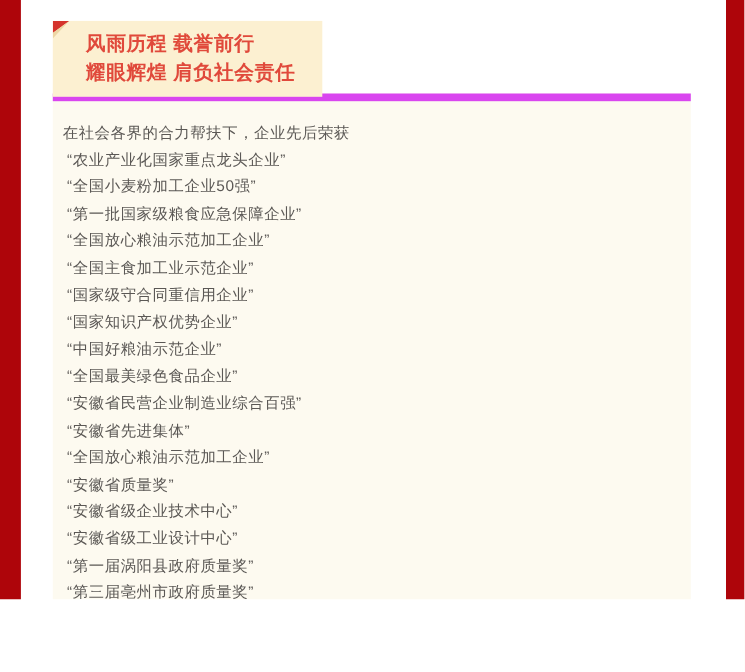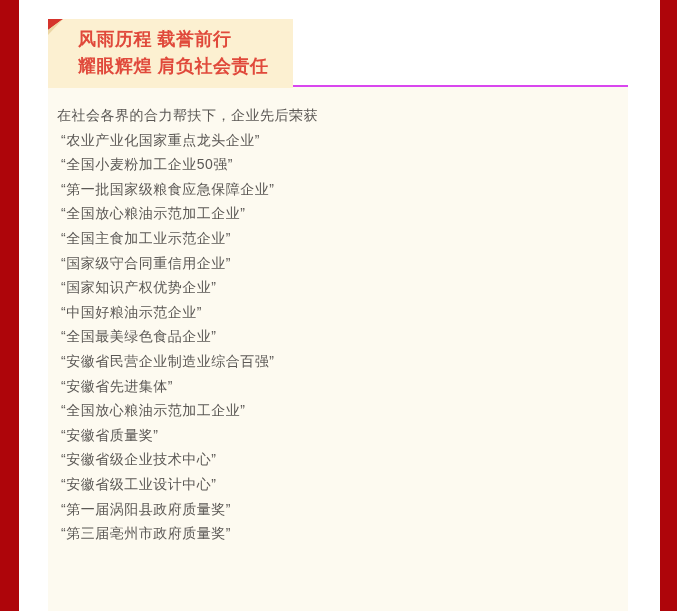--- a/index.html
+++ b/index.html
@@ -4,21 +4,21 @@
 <style>
   html, body {
     margin: 0;
     padding: 0;
     background: #ffffff;
     font-family: "Liberation Sans", "DejaVu Sans", sans-serif;
   }
   .page {
     position: relative;
     width: 677px;
-    height: 611px;
+    height: 545px;
     background: #ffffff;
     overflow: hidden;
   }
   .side-border {
     position: absolute;
     top: 0;
     height: 611px;
     background: #ae050a;
   }
   .side-border.left  { left: 0;  width: 19px; }
@@ -50,21 +50,21 @@
     white-space: nowrap;
   }
 
   .card {
     position: absolute;
     left: 48px;
     top: 85px;
     width: 580px;
     height: 526px;
     background: #fdfaf0;
-    border-top: 2px solid #d946ef;
+    border-top: 7px solid #d946ef;
     box-sizing: border-box;
     padding: 16px 20px 0 9px;
     z-index: 1;
   }
   .card p {
     margin: 0;
     font-size: 14px;
     line-height: 24.6px;
     color: #5b5855;
     letter-spacing: 0.5px;

